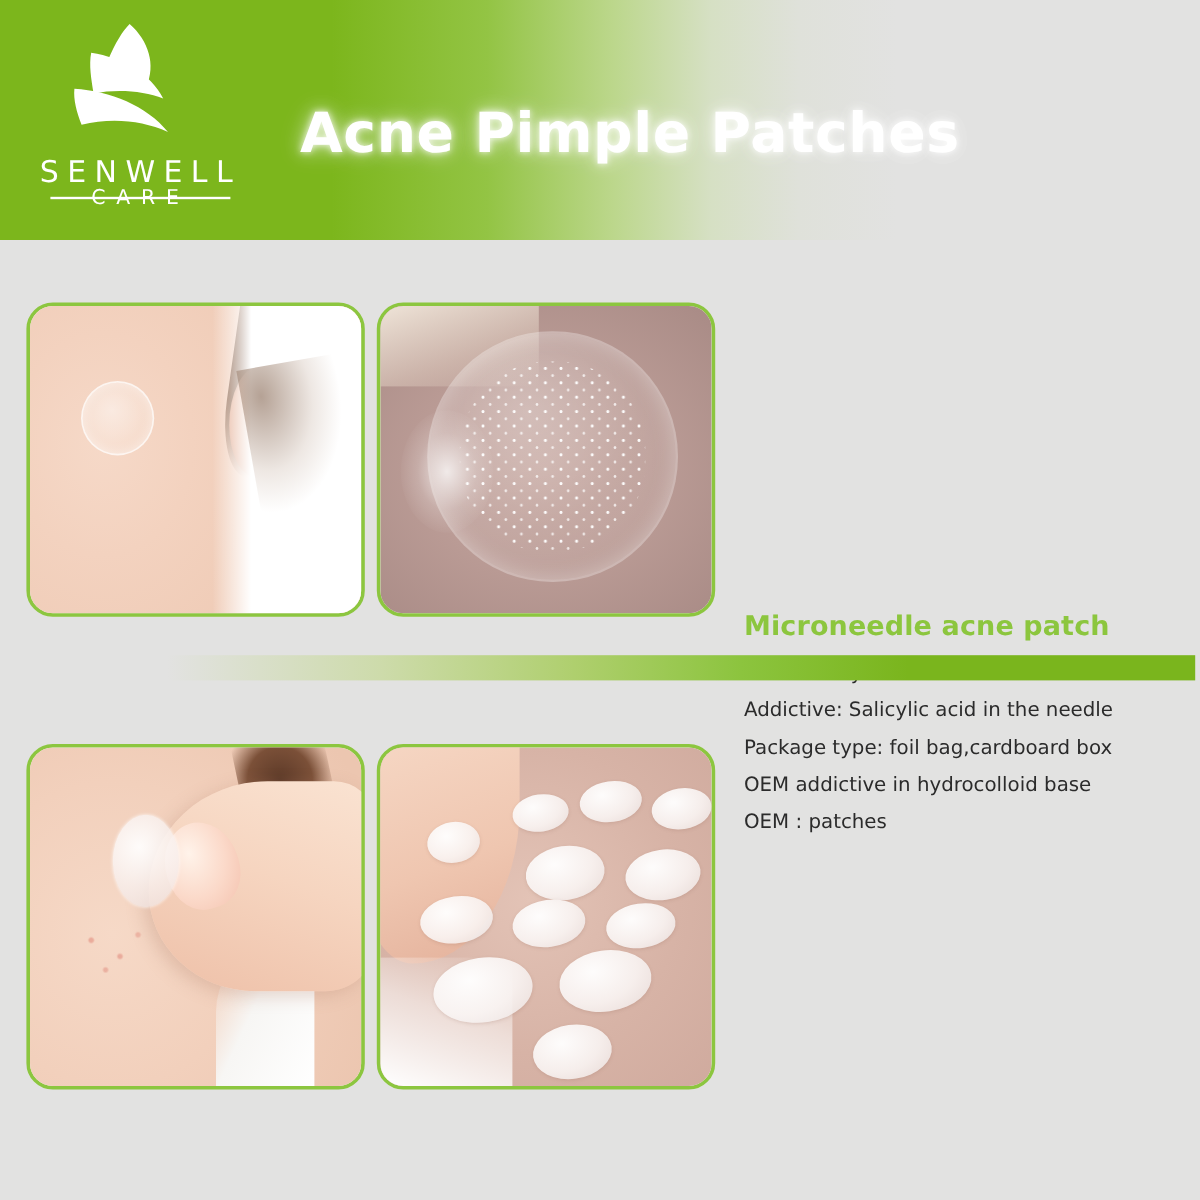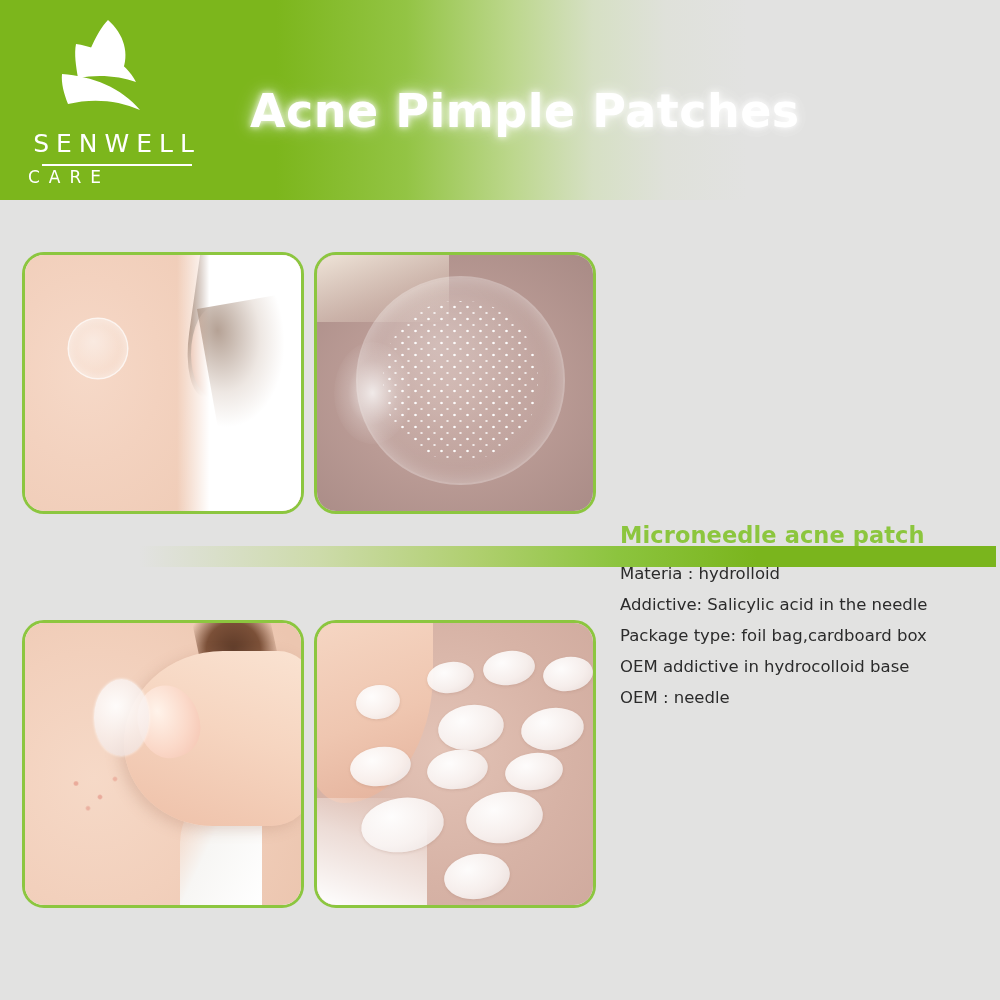--- a/index.html
+++ b/index.html
@@ -67,22 +67,23 @@
     position: absolute;
     left: 14px;
     top: 146px;
     width: 150px;
     height: 2px;
     background: #ffffff;
   }
   .logo-sub {
     position: absolute;
     left: 0px;
-    top: 146px;
+    top: 134px;
     width: 178px;
+    text-align: center;
     color: #ffffff;
     font-size: 17px;
     letter-spacing: 9px;
     line-height: 26px;
   }
 
   .header-title {
     position: absolute;
     left: 250px;
     top: 84px;
@@ -249,21 +250,21 @@
 
   
   .textblock { position: absolute; }
   .tb-1 { left: 620px; top: 256px; width: 372px; }
 
   .sec-heading {
     color: #8cc63e;
     font-size: 22.5px;
     font-weight: bold;
     line-height: 28px;
-    margin: 13px 0 9px 0;
+    margin: 0 0 9px 0;
     letter-spacing: 0.1px;
   }
   .sec-line {
     color: #2b2b2b;
     font-size: 16.5px;
     line-height: 31px;
     white-space: nowrap;
   }
 
   
@@ -328,21 +329,21 @@
         <div class="p2-glint"></div>
       </div>
     </div>
 
     <div class="textblock tb-1">
       <div class="sec-heading">Microneedle acne patch</div>
       <div class="sec-line">Materia : hydrolloid</div>
       <div class="sec-line">Addictive: Salicylic acid in the needle</div>
       <div class="sec-line">Package type: foil bag,cardboard box</div>
       <div class="sec-line">OEM addictive in hydrocolloid base</div>
-      <div class="sec-line">OEM : needle</div>
+      <div class="sec-line">OEM : patches</div>
     </div>
   </div>
 
   <div class="divider"></div>
 
   <div class="section section-2 s2">
 
     <div class="photo photo-a">
       <div class="photo-inner">
         <div class="p3-base"></div>

